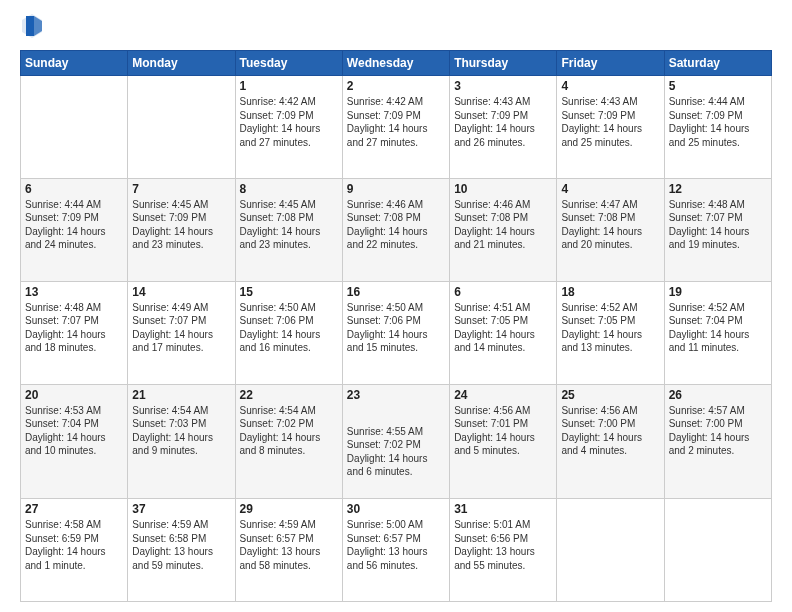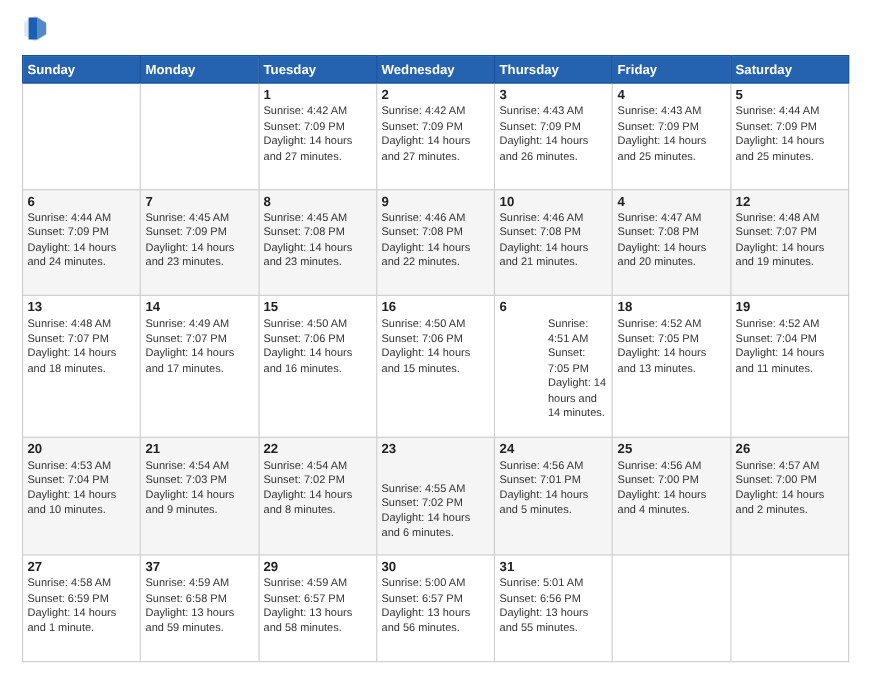--- a/index.html
+++ b/index.html
@@ -234,21 +234,21 @@
 Daylight: 14 hours and 16 minutes.</div>
           </td>
           <td>
             <span class="day-num">16</span>
             <div class="cell-text" style="white-space: pre-line;">Sunrise: 4:50 AM
 Sunset: 7:06 PM
 Daylight: 14 hours and 15 minutes.</div>
           </td>
           <td>
             <span class="day-num">6</span>
-            <div class="cell-text" style="white-space: pre-line; margin-left: 44px;">Sunrise: 4:51 AM
+            <div class="cell-text" style="white-space: pre-line;">Sunrise: 4:51 AM
 Sunset: 7:05 PM
 Daylight: 14 hours and 14 minutes.</div>
           </td>
           <td>
             <span class="day-num">18</span>
             <div class="cell-text" style="white-space: pre-line;">Sunrise: 4:52 AM
 Sunset: 7:05 PM
 Daylight: 14 hours and 13 minutes.</div>
           </td>
           <td>

